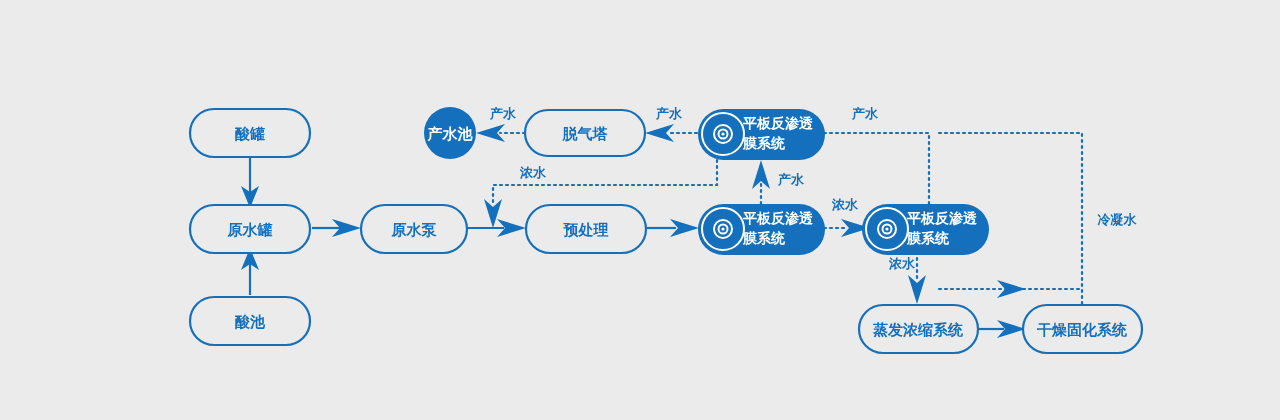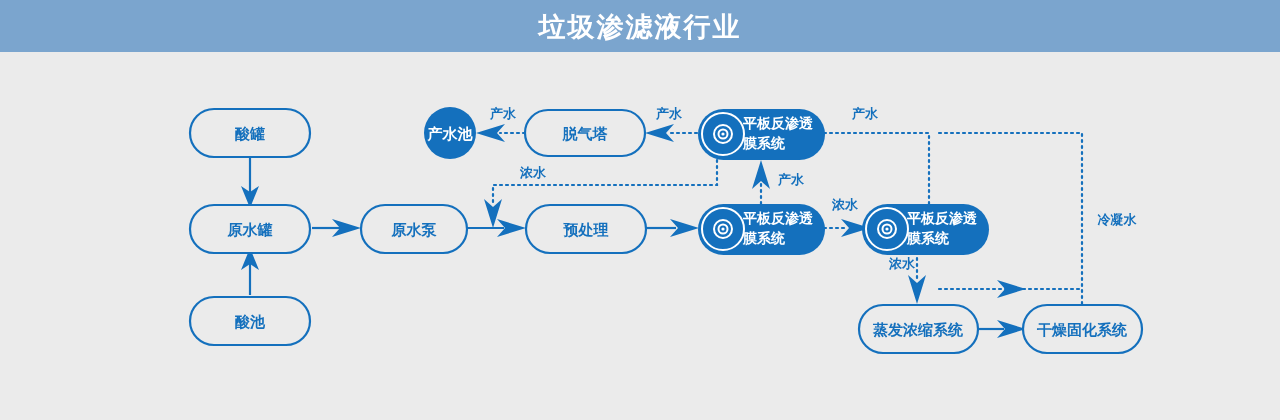--- a/index.html
+++ b/index.html
@@ -110,23 +110,20 @@
     stroke-dasharray: 2 4;
     stroke-linecap: round;
   }
   .arrow-head { fill: #1470bd; }
 </style>
 </head>
 <body>
 
 <div id="app">
 
-  <div id="header-bar">
-    <div id="header-title">垃圾渗滤液行业</div>
-  </div>
 
   <div id="diagram-area">
     <svg class="flow" viewBox="0 0 1280 368" xmlns="http://www.w3.org/2000/svg">
 
       <defs>
         <g id="disc-icon-def">
           <circle cx="0" cy="0" r="21" class="icon-ring"></circle>
           <circle cx="0" cy="0" r="9" class="icon-inner"></circle>
           <circle cx="0" cy="0" r="4.5" class="icon-inner"></circle>
           <circle cx="0" cy="0" r="1.6" class="icon-dot"></circle>

